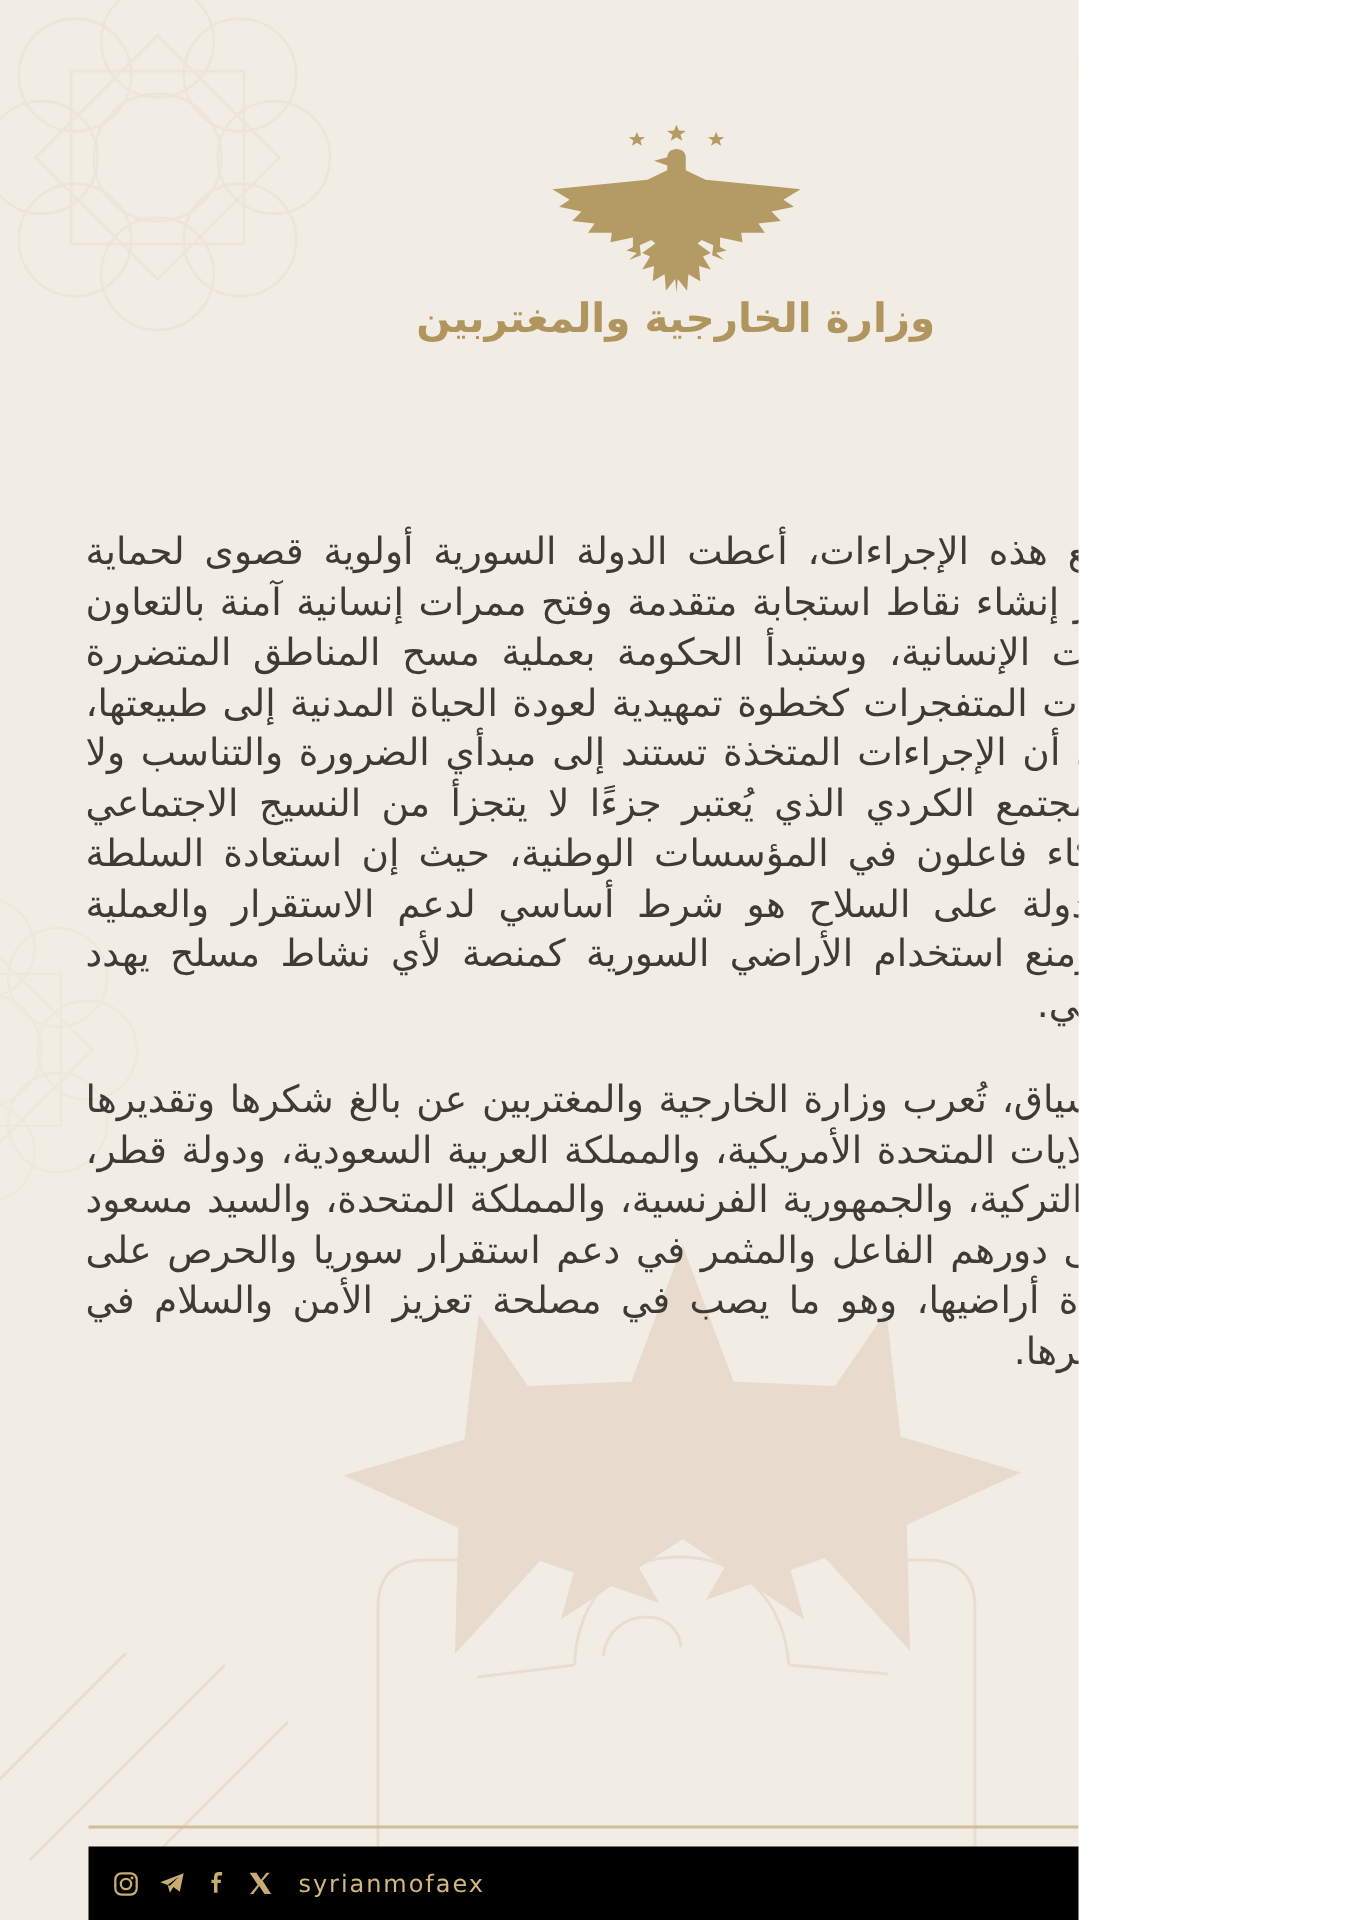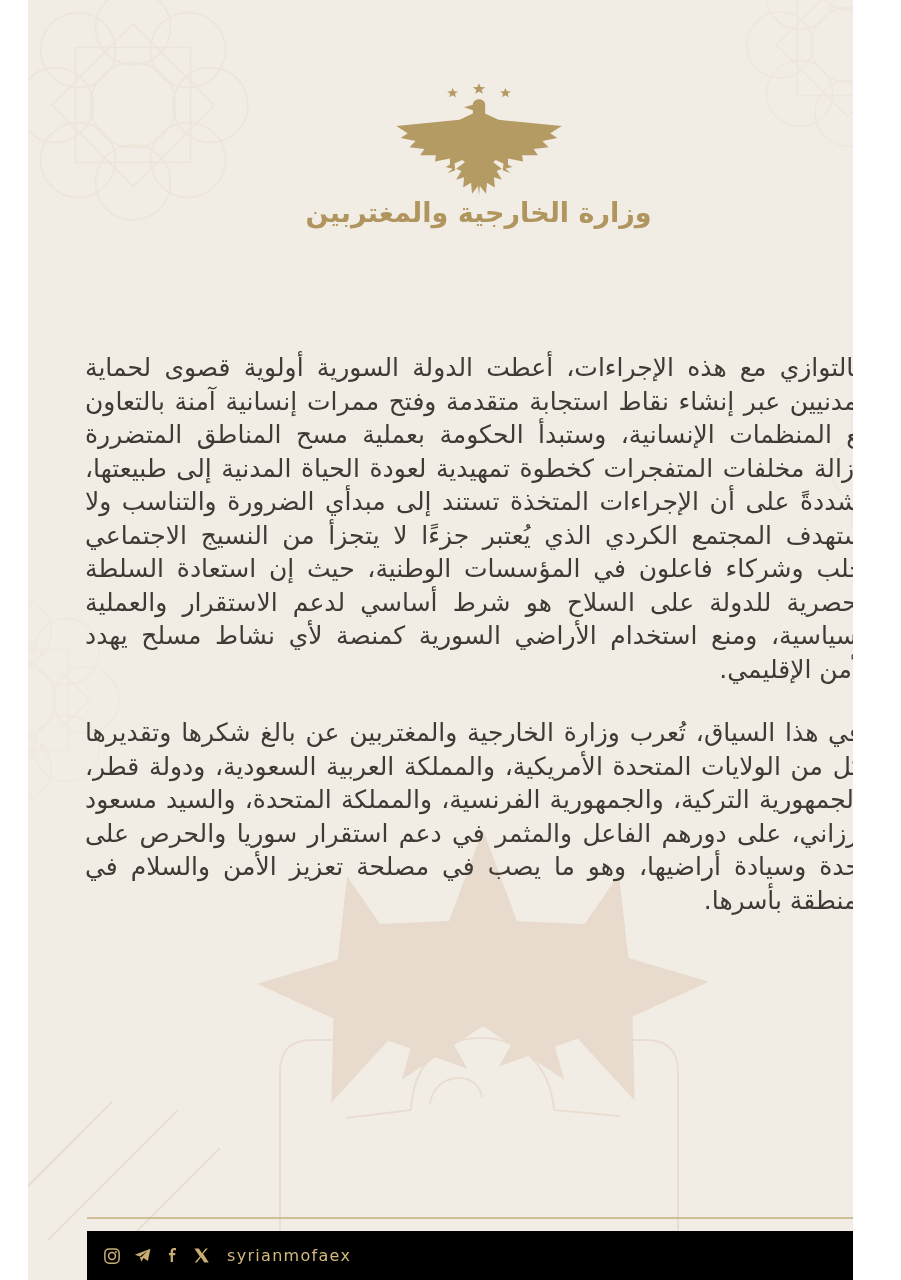--- a/index.html
+++ b/index.html
@@ -1,22 +1,21 @@
 <!DOCTYPE html>
 <html lang="ar"><head>
 <meta charset="utf-8">
 <style>
   html,body{margin:0;padding:0;}
   .page{
     position:relative;
-    width:825px;height:1280px;
+    width:719px;height:1280px;
     background:#f2ede4;
     overflow:hidden;
     font-family:"DejaVu Sans", sans-serif;
-    margin-left:28px;
   }
   
   .wm{position:absolute;left:0;top:0;width:901px;height:1280px;z-index:0;}
   
   .emblem-svg{position:absolute;left:363px;top:82px;width:176px;height:126px;z-index:1;}
   .logo-arabic{
     position:absolute;left:0;top:197px;width:901px;
     text-align:center;z-index:1;
     color:#b0965e;font-size:27px;font-weight:bold;
     direction:rtl;

